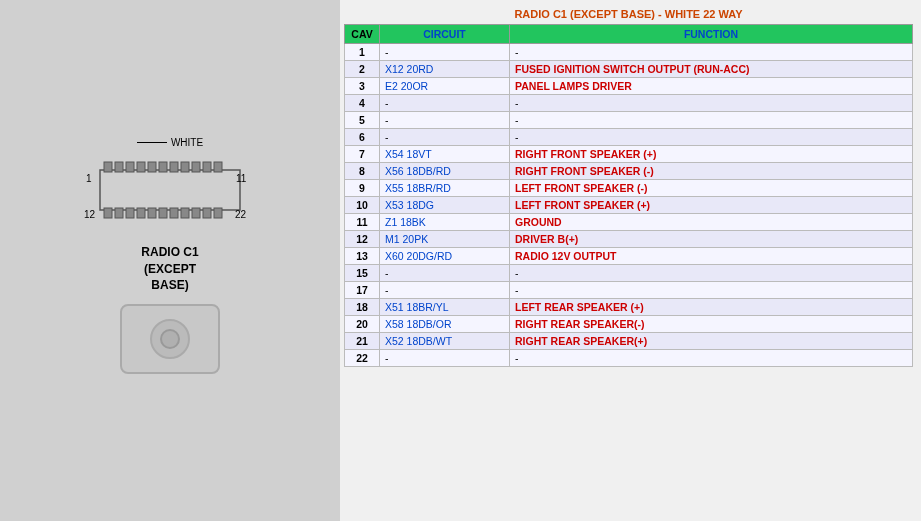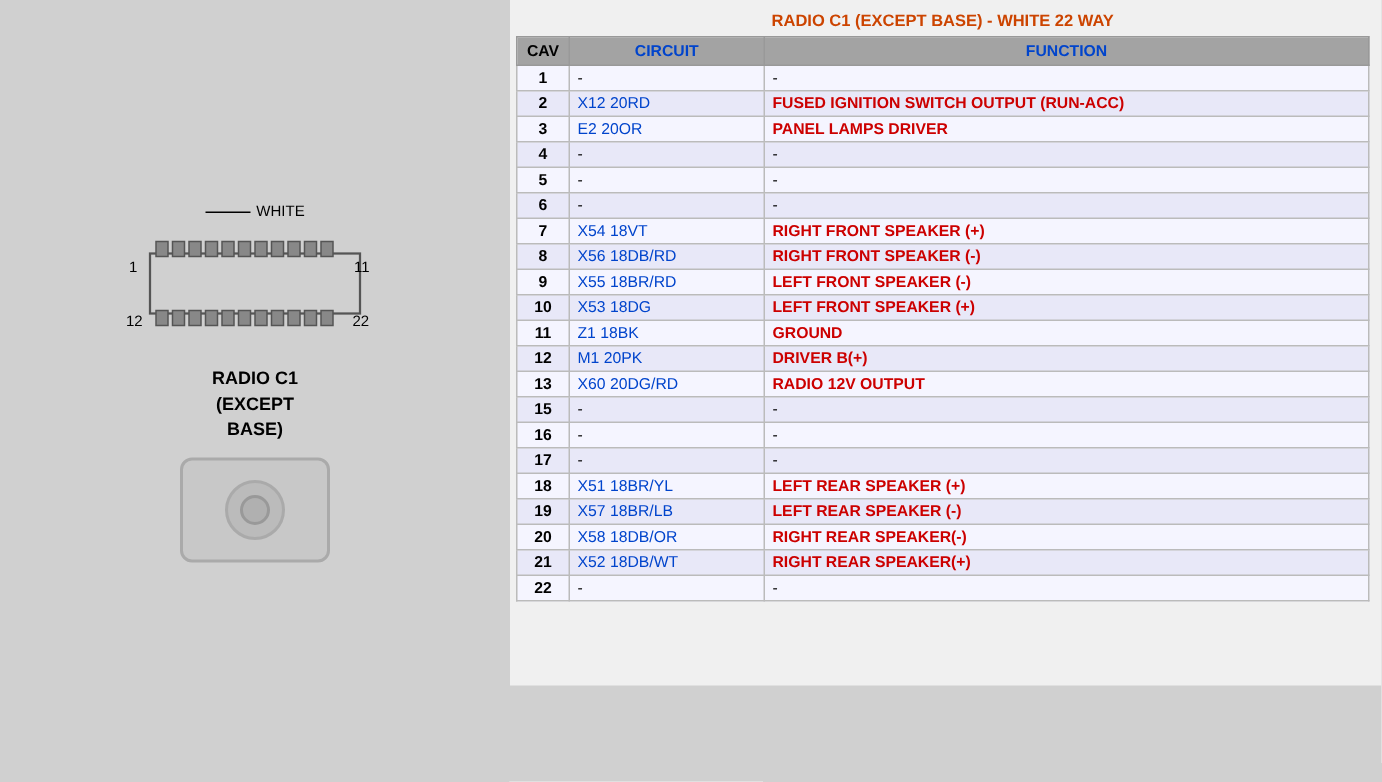--- a/index.html
+++ b/index.html
@@ -78,42 +78,42 @@
     .camera-lens {
       width: 20px;
       height: 20px;
       border: 2px solid #999;
       border-radius: 50%;
       background: #b0b0b0;
     }
 
     .right-panel {
       flex: 1;
-      height: 457px;
+      height: 521px;
       background: #f0f0f0;
       padding: 8px 8px 8px 4px;
       overflow-y: auto;
     }
 
     .table-title {
       text-align: center;
       color: #cc4400;
       font-size: 11px;
       font-weight: bold;
       margin-bottom: 4px;
     }
 
     table {
       width: 100%;
       border-collapse: collapse;
       font-size: 10.5px;
     }
 
     thead tr th {
-      background: #a3a3a3;
+      background: #22c55e;
       border: 1px solid #999;
       padding: 3px 5px;
       text-align: center;
       font-weight: bold;
       color: #0044cc;
     }
 
     thead tr th:first-child {
       color: #000;
     }
@@ -289,40 +289,30 @@
           <td class="td-cav">13</td>
           <td class="td-circuit">X60 20DG/RD</td>
           <td class="td-function">RADIO 12V OUTPUT</td>
         </tr>
         <tr>
           <td class="td-cav">15</td>
           <td class="td-dash">-</td>
           <td class="td-dash">-</td>
         </tr>
         <tr>
-          <td class="td-cav">16</td>
-          <td class="td-dash">-</td>
-          <td class="td-dash">-</td>
-        </tr>
-        <tr>
           <td class="td-cav">17</td>
           <td class="td-dash">-</td>
           <td class="td-dash">-</td>
         </tr>
         <tr>
           <td class="td-cav">18</td>
           <td class="td-circuit">X51 18BR/YL</td>
           <td class="td-function">LEFT REAR SPEAKER (+)</td>
         </tr>
         <tr>
-          <td class="td-cav">19</td>
-          <td class="td-circuit">X57 18BR/LB</td>
-          <td class="td-function">LEFT REAR SPEAKER (-)</td>
-        </tr>
-        <tr>
           <td class="td-cav">20</td>
           <td class="td-circuit">X58 18DB/OR</td>
           <td class="td-function">RIGHT REAR SPEAKER(-)</td>
         </tr>
         <tr>
           <td class="td-cav">21</td>
           <td class="td-circuit">X52 18DB/WT</td>
           <td class="td-function">RIGHT REAR SPEAKER(+)</td>
         </tr>
         <tr>

